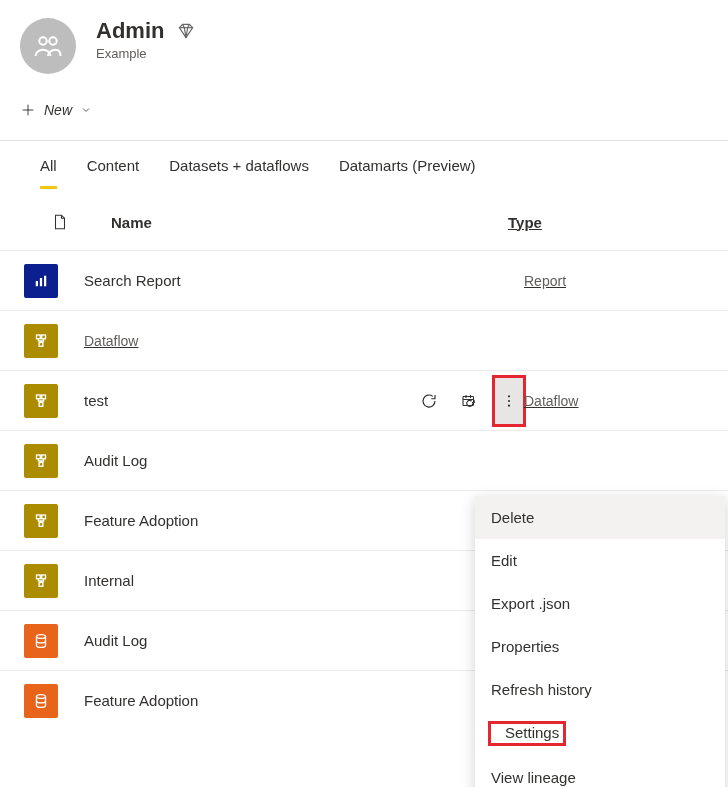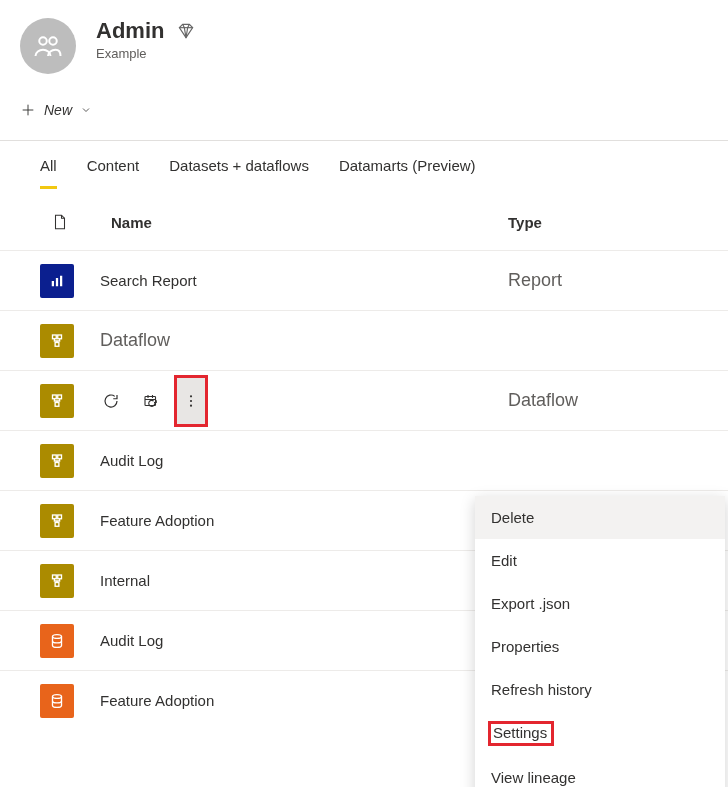--- a/index.html
+++ b/index.html
@@ -76,42 +76,42 @@
     .table-head {
       display: flex;
       align-items: center;
       padding: 22px 40px 18px 51px;
       font-weight: 600;
       color: #323130;
       font-size: 15px;
     }
     .col-icon { width: 60px; display:flex; }
     .col-name { flex: 1; }
-    .col-type { width: 180px; }
+    .col-type { width: 180px; text-decoration: underline; }
     .row {
       display: flex;
       align-items: center;
-      padding: 0 40px;
+      padding: 0 24px;
       height: 60px;
       border-top: 1px solid #edebe9;
       font-size: 15px;
     }
     .item-icon {
       width: 34px;
       height: 34px;
       display: flex;
       align-items: center;
       justify-content: center;
       border-radius: 2px;
     }
     .ic-report { background: #0b1f8f; }
     .ic-dataflow { background: #ab8b00; }
     .ic-datamart { background: #e8641b; }
     .col-name .name-text { color: #323130; }
-    .col-type .type-text { color: #605e5c; font-size: 18px; }
+    .col-type .type-text { color: #605e5c; font-size: 14px; }
     .row-actions {
       display: flex;
       align-items: center;
       gap: 18px;
       padding-right: 14px;
     }
     .iconbtn {
       width: 22px; height: 22px;
       display:flex; align-items:center; justify-content:center;
       cursor:pointer;
@@ -139,21 +139,21 @@
     .context-item {
       padding: 13px 16px;
       font-size: 15px;
       color: #323130;
       cursor: pointer;
     }
     .context-item.hover { background: #f3f2f1; }
     .settings-hl {
       display:inline-block;
     }
-    .hl-red-inline { outline: 3px solid #e3262f; padding: 0 4px 2px 2px; }
+    .hl-red-inline { outline: 3px solid #e3262f; padding: 0 4px 2px 14px; }
   </style>
 </head>
 <body>
 
 <div class="header">
   <div class="avatar">
     <svg width="30" height="30" viewBox="0 0 24 24" fill="none" stroke="#fff" stroke-width="1.6">
       <circle cx="8" cy="8" r="3"></circle>
         <circle cx="16" cy="8" r="3"></circle>
       <path d="M2 20c0-3 3-5 6-5s6 2 6 5"></path>
@@ -238,20 +238,21 @@
       <div class="item-icon ic-dataflow">
         <svg width="18" height="18" viewBox="0 0 24 24" fill="none" stroke="#fff" stroke-width="1.8">
           <rect x="6" y="4" width="5" height="5"></rect>
           <rect x="13" y="4" width="5" height="5"></rect>
           <rect x="9.5" y="14" width="5" height="5"></rect>
           <path d="M8.5 9v3h7V9M12 12v2"></path>
         </svg>
       </div>
     </div>
   <div class="col-name" style="display:flex;align-items:center;">
+    <span class="name-text" style="flex:1">test</span>
     <div class="row-actions">
       <div class="iconbtn">
         <svg width="18" height="18" viewBox="0 0 24 24" fill="none" stroke="#323130" stroke-width="1.6">
             <path d="M20 12a8 8 0 1 1-3-6.2"></path>
             <path d="M20 4v5h-5"></path>
           </svg>
       </div>
       <div class="iconbtn">
         <svg width="18" height="18" viewBox="0 0 24 24" fill="none" stroke="#323130" stroke-width="1.5">
             <rect x="4" y="6" width="14" height="12" rx="1"></rect>

